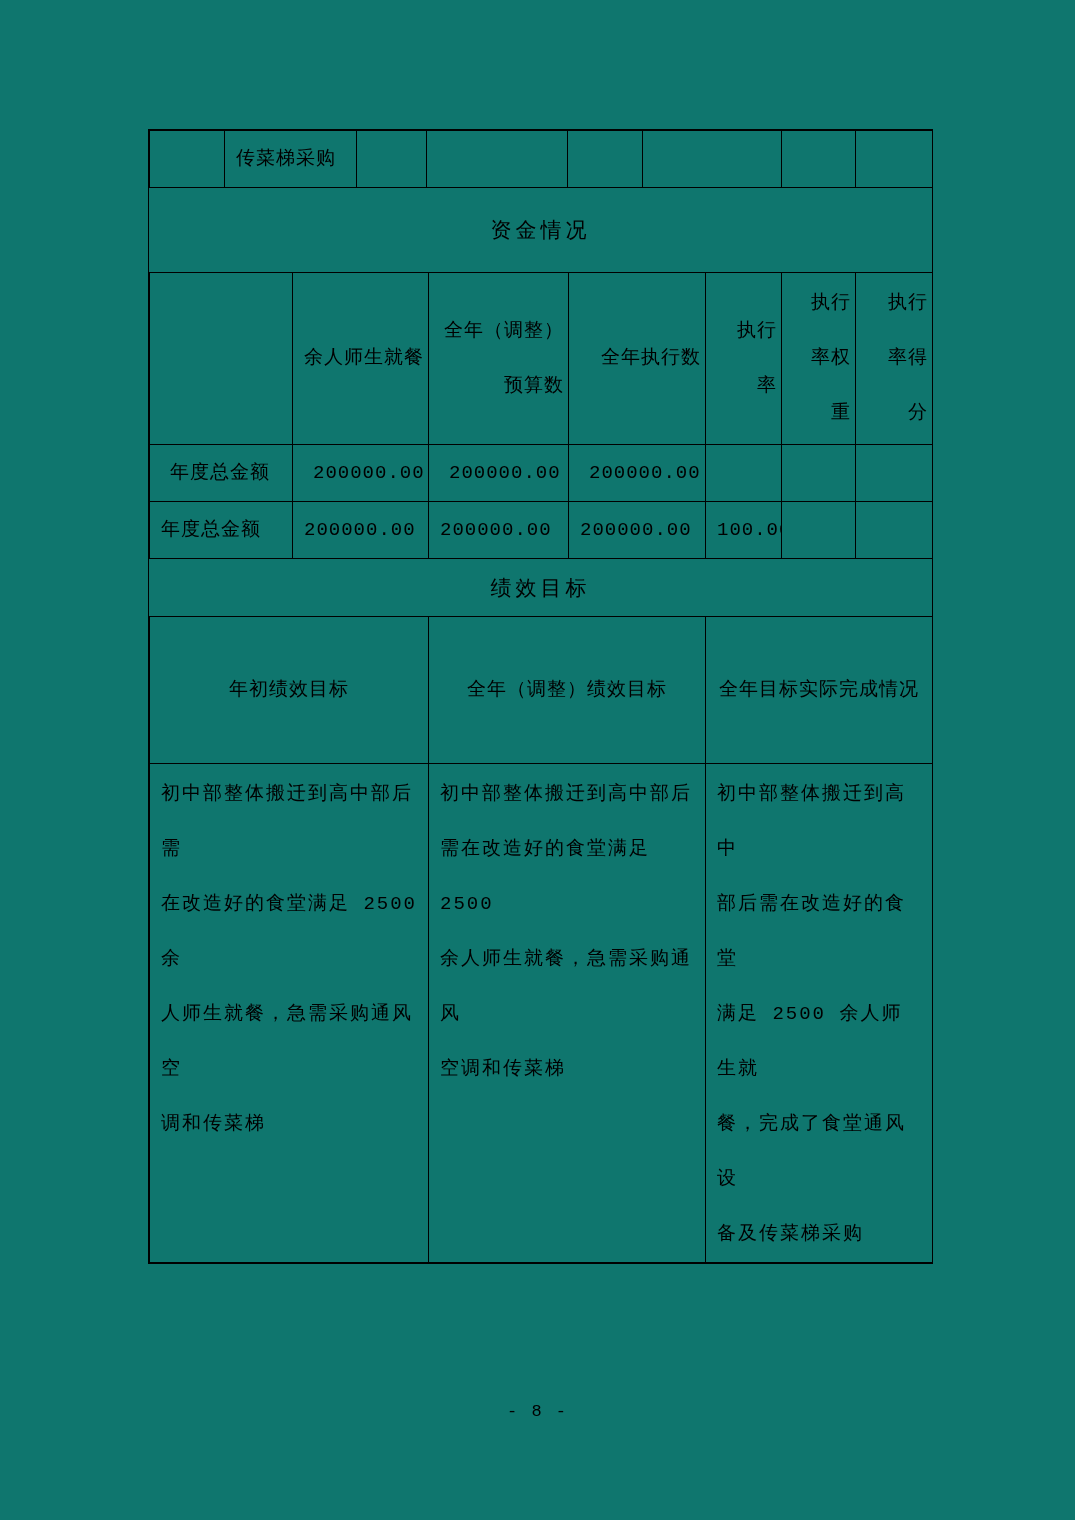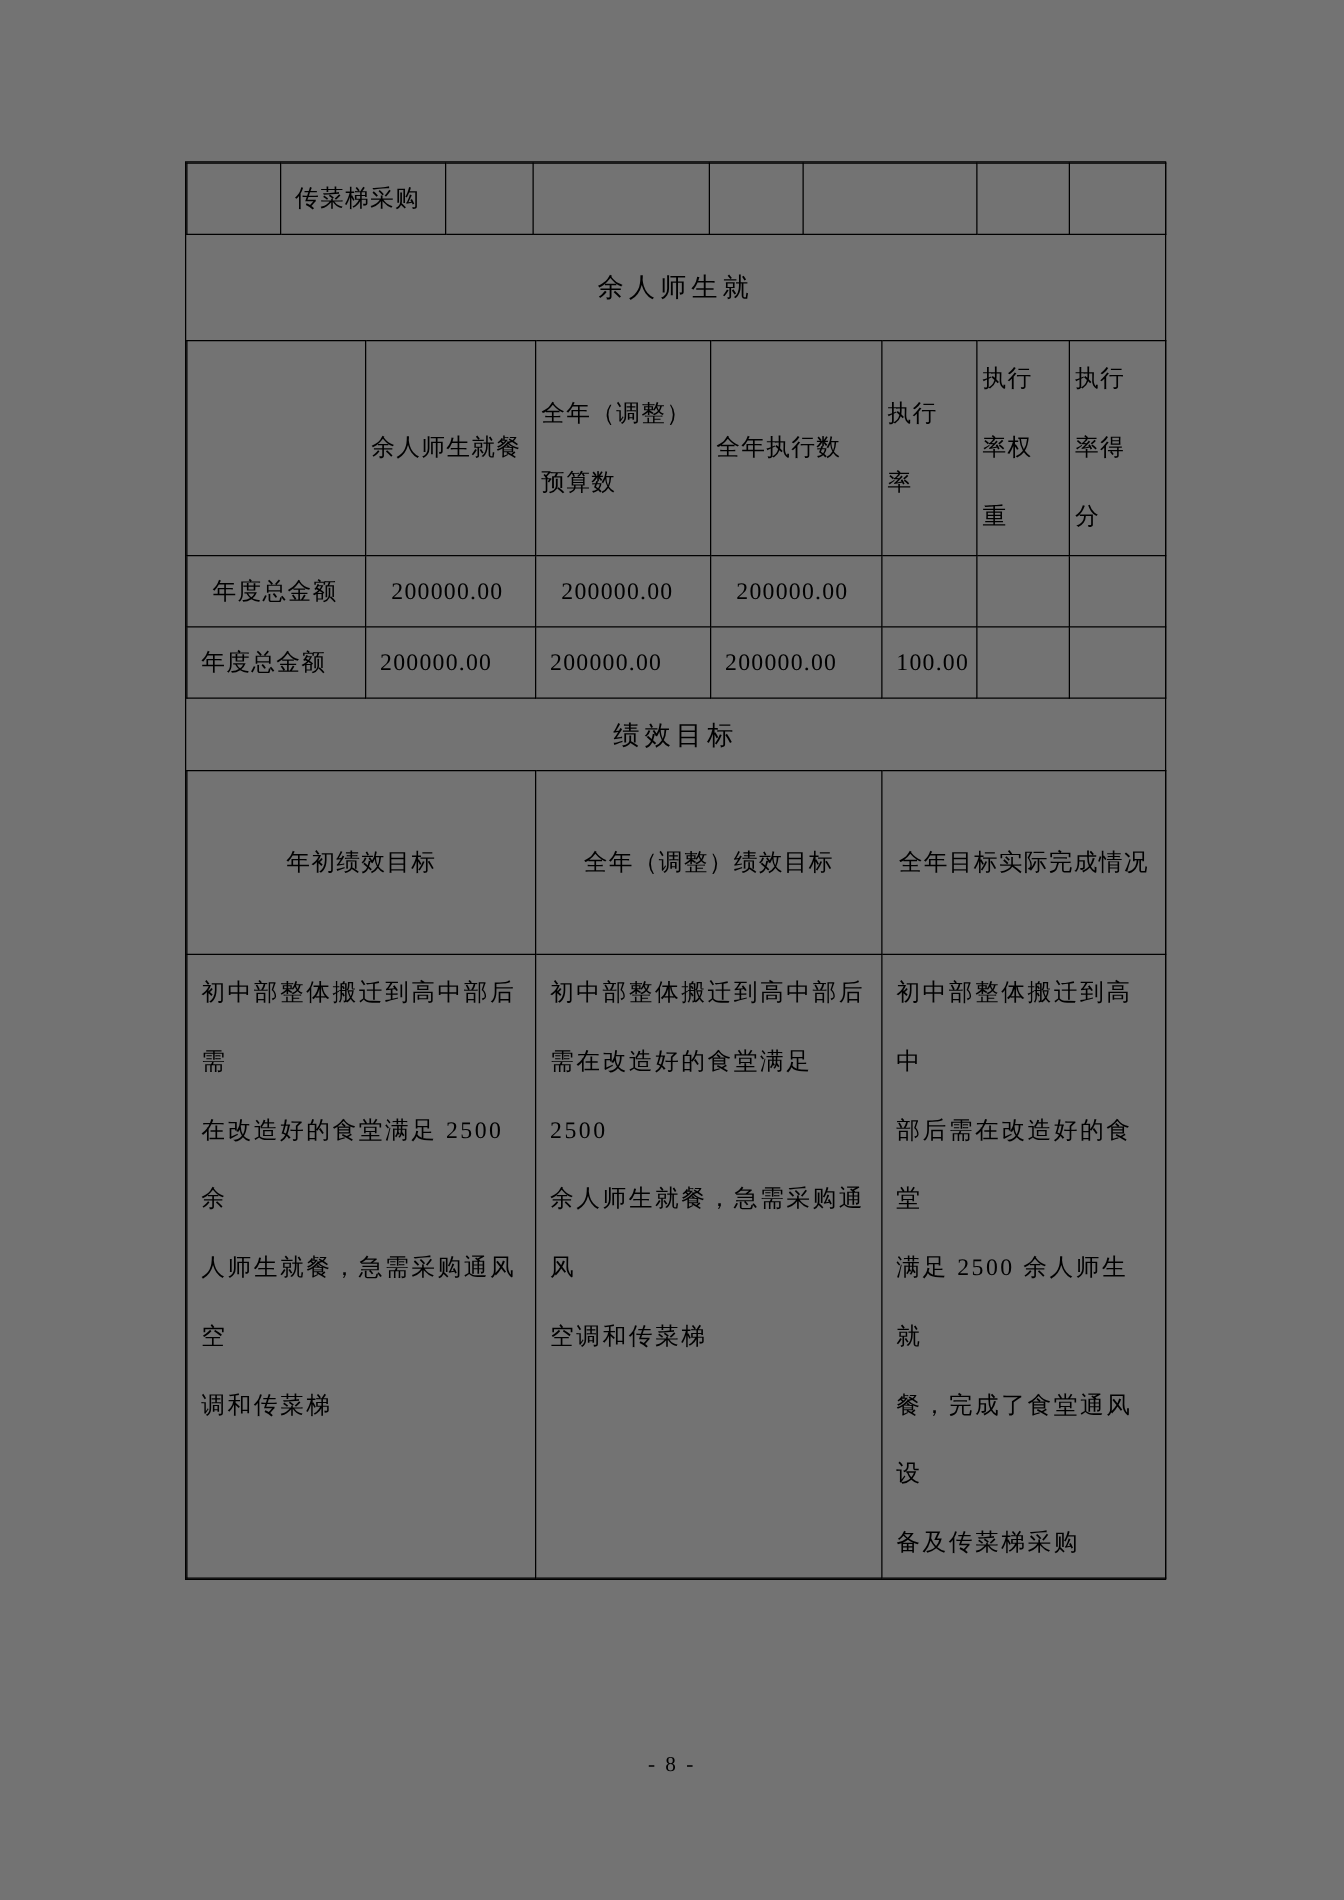--- a/index.html
+++ b/index.html
@@ -1,22 +1,22 @@
 <!DOCTYPE html>
 <html><head>
 <meta charset="utf-8">
 <style>
   * { margin:0; padding:0; box-sizing:border-box; }
   html,body { background:#ffffff; }
   .page {
     position:relative;
     width:1075px;
     height:1520px;
-    background:#737373;
-    font-family:Liberation Serif, serif;
+    background:#0f766e;
+    font-family:Liberation Mono, monospace;
     color:#000000;
     overflow:hidden;
   }
   .doc {
     position:absolute;
     left:148px;
     top:129px;
     width:785px;
     border:1px solid #000000;
   }
@@ -33,21 +33,21 @@
     padding:0 11px;
     vertical-align:middle;
     text-align:left;
     letter-spacing:1px;
     overflow:hidden;
   }
   
   .r-proj  td { height:57px; }
   .r-dept  td { height:171px; }
   
-  .r-fhead td { height:172px; text-align:left; padding:0 4px; }
+  .r-fhead td { height:172px; text-align:right; padding:0 4px; }
   .r-f1 td { height:57px;padding-left:20px; }
   .r-f2 td { height:111px; }
   .r-f3 td { height:57px; }
   
   .r-ghead td { height:147px; text-align:center; }
   .r-gbody td {
     height:283px;
     vertical-align:top;
     padding-top:3px;
     letter-spacing:2px;
@@ -96,21 +96,21 @@
         <td></td>
         <td></td>
         <td></td>
         <td></td>
         <td></td>
         <td></td>
       </tr>
     </tbody>
       </table>
 
-    <div class="banner funds">余人师生就</div>
+    <div class="banner funds">资金情况</div>
 
     <table>
       <colgroup>
         <col style="width:143px">
           <col style="width:136px">
           <col style="width:140px">
           <col style="width:137px">
         <col style="width:76px">
           <col style="width:74px">
           <col style="width:77px">

